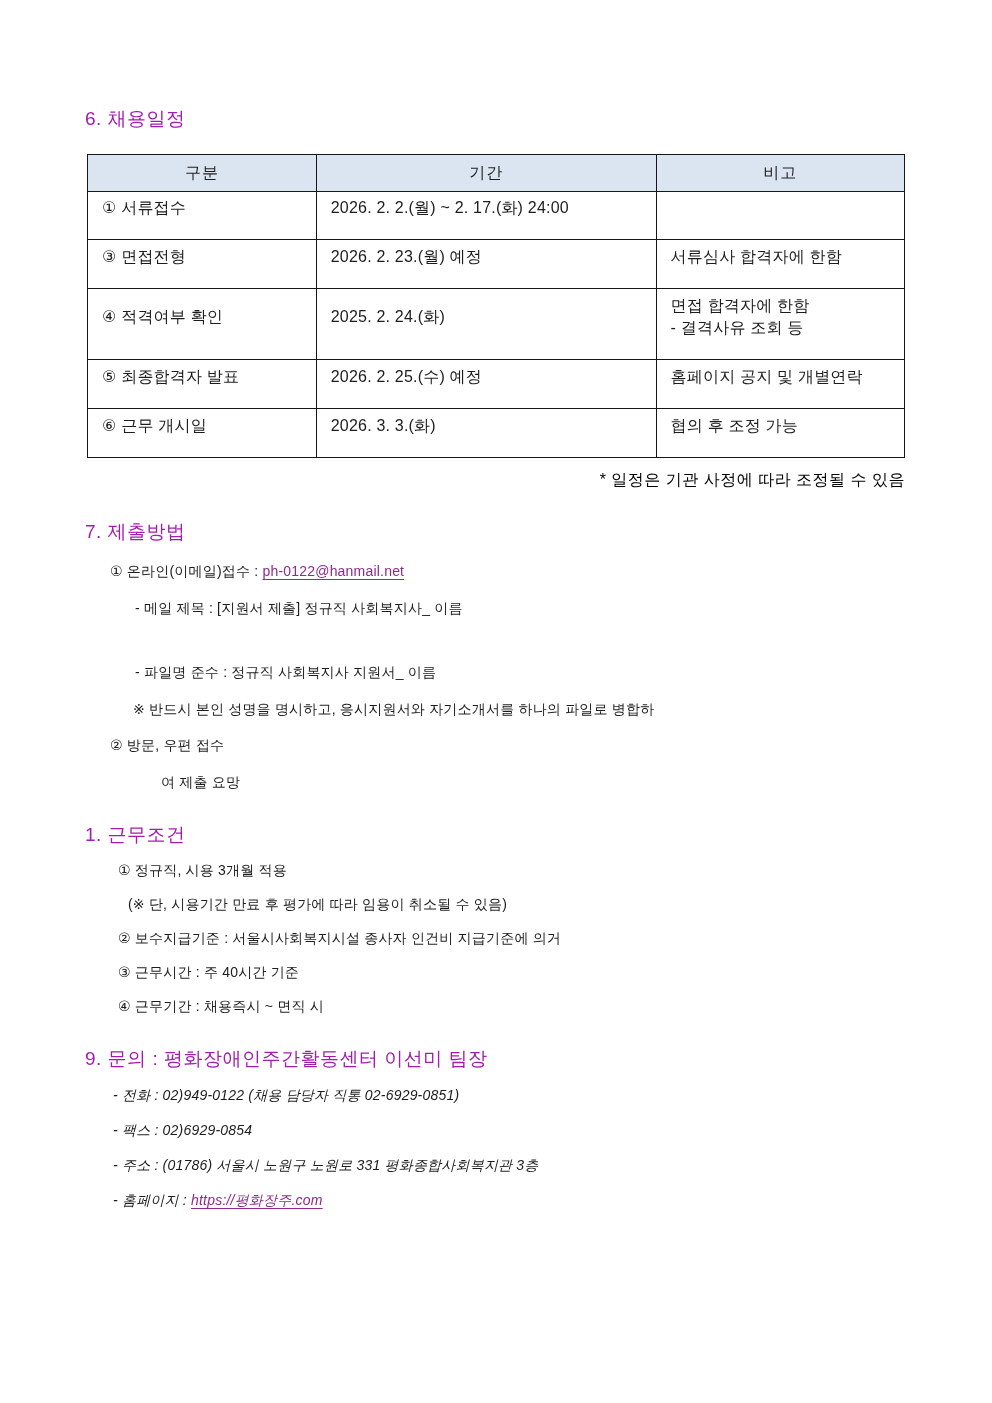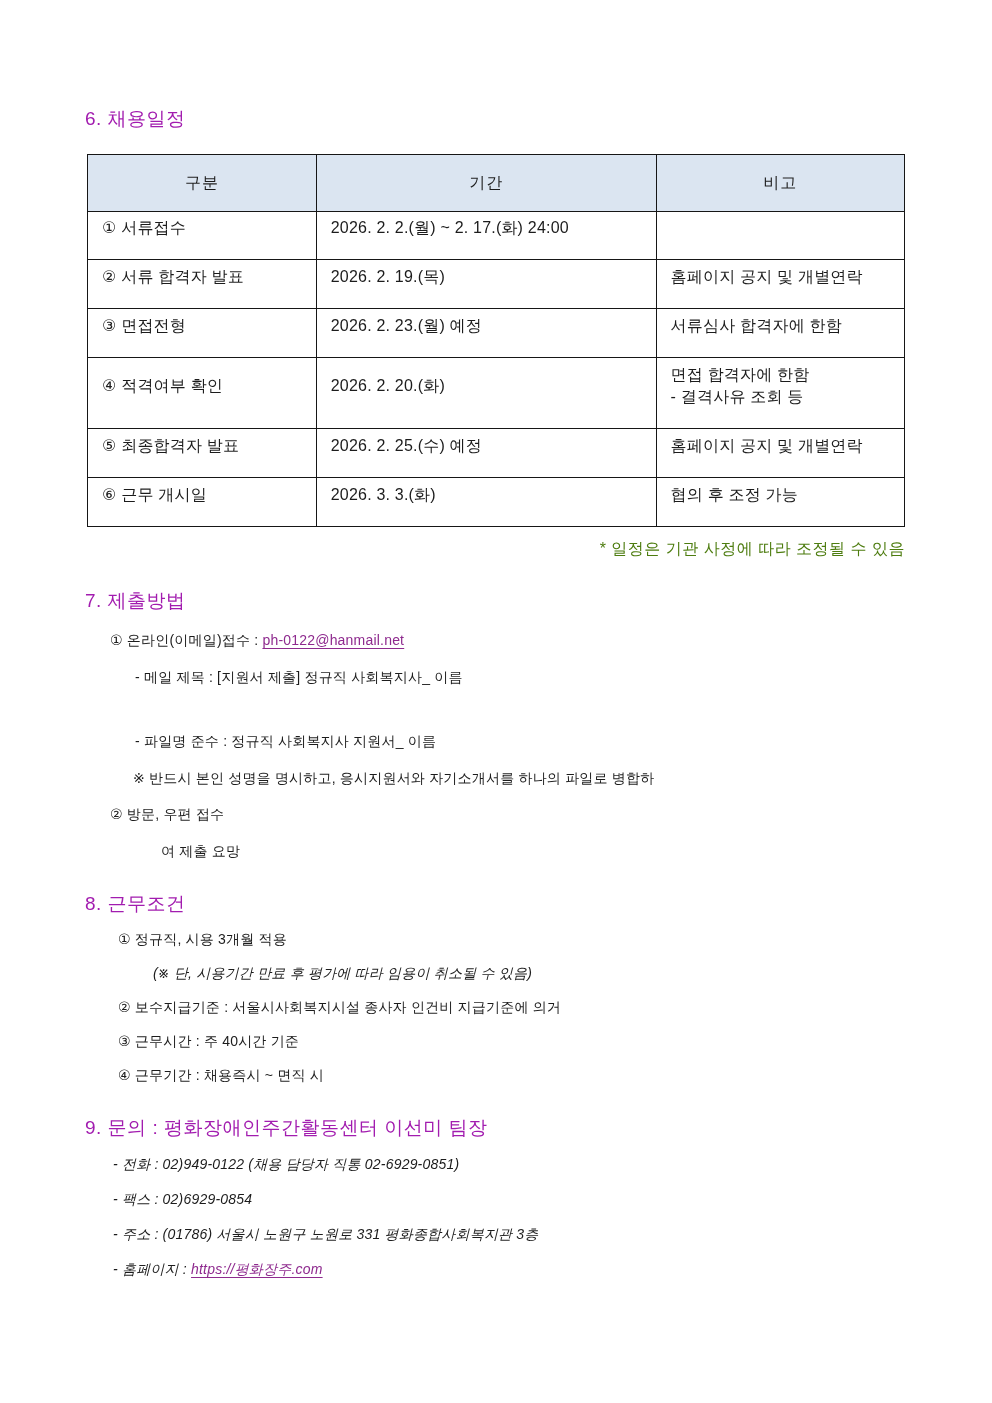--- a/index.html
+++ b/index.html
@@ -29,58 +29,58 @@
     table-layout: fixed;
   }
   table.schedule th, table.schedule td {
     border: 1px solid #161616;
     font-size: 16px;
     font-weight: 400;
     vertical-align: middle;
   }
   table.schedule th {
     background: #dbe5f1;
-    height: 57px;
+    height: 37px;
     text-align: center;
     letter-spacing: 1px;
   }
   table.schedule td {
     height: 48px;
     padding: 6px 10px 20px 14px;
     text-align: left;
     letter-spacing: 0.2px;
   }
   col.c1 { width: 28%; }
   col.c2 { width: 41.6%; }
   col.c3 { width: 30.4%; }
   td.cell-period { padding-left: 17px; }
   td.cell-note { padding-left: 11px; white-space: pre-line; line-height: 22px; }
   
   .table-note {
     width: 820px;
     text-align: right;
-    color: #4d7c0f;
+    color: #000000;
     font-size: 16px;
     margin-top: 12px;
     letter-spacing: 0.5px;
   }
   
   .section { margin-top: 28px; }
   .line {
     font-size: 14px;
     line-height: 24px;
     margin-top: 13px;
     letter-spacing: 0.2px;
   }
   .indent-1 { margin-left: 25px; }
   .indent-2 { margin-left: 50px; }
   .indent-2b { margin-left: 48px; }
   .indent-3 { margin-left: 76px; }
   .indent-s8 { margin-left: 33px; }
-  .indent-s8b { margin-left: 68px; font-style: italic; }
+  .indent-s8b { margin-left: 43px; }
   .indent-s9 { margin-left: 28px; }
   .gap-blank { margin-top: 40px; }
   .gap-item { margin-top: 12px; }
   .sec7-first { margin-top: 14px; }
   a.doc-link {
     color: #8e2a8e;
     text-decoration: underline;
     text-underline-offset: 3px;
   }
   .s8-line { margin-top: 10px; }
@@ -106,32 +106,27 @@
         <th>비고</th>
       </tr>
     </thead>
     <tbody>
       <tr>
         <td class="cell-category">① 서류접수</td>
         <td class="cell-period">2026. 2. 2.(월) ~ 2. 17.(화) 24:00</td>
         <td class="cell-note"></td>
       </tr>
       <tr>
-        <td class="cell-category">② 서류 합격자 발표</td>
-        <td class="cell-period">2026. 2. 19.(목)</td>
-        <td class="cell-note">홈페이지 공지 및 개별연락</td>
-      </tr>
-      <tr>
         <td class="cell-category">③ 면접전형</td>
         <td class="cell-period">2026. 2. 23.(월) 예정</td>
         <td class="cell-note">서류심사 합격자에 한함</td>
       </tr>
       <tr>
         <td class="cell-category">④ 적격여부 확인</td>
-        <td class="cell-period">2026. 2. 20.(화)</td>
+        <td class="cell-period">2025. 2. 24.(화)</td>
         <td class="cell-note">면접 합격자에 한함
 - 결격사유 조회 등</td>
       </tr>
       <tr>
         <td class="cell-category">⑤ 최종합격자 발표</td>
         <td class="cell-period">2026. 2. 25.(수) 예정</td>
         <td class="cell-note">홈페이지 공지 및 개별연락</td>
       </tr>
       <tr>
         <td class="cell-category">⑥ 근무 개시일</td>
@@ -149,21 +144,21 @@
       <span>① 온라인(이메일)접수 : </span><a class="doc-link" href="#">ph-0122@hanmail.net</a>
     </div>
     <div class="line indent-2">- 메일 제목 : [지원서 제출] 정규직 사회복지사_ 이름</div>
     <div class="line indent-2 gap-blank">- 파일명 준수 : 정규직 사회복지사 지원서_ 이름</div>
     <div class="line indent-2b">※ 반드시 본인 성명을 명시하고, 응시지원서와 자기소개서를 하나의 파일로 병합하</div>
     <div class="line indent-1 gap-item">② 방문, 우편 접수</div>
     <div class="line indent-3">여 제출 요망</div>
   </div>
 
   <div class="section">
-    <div class="sec-heading">8. 근무조건</div>
+    <div class="sec-heading">1. 근무조건</div>
     <div class="line indent-s8 s8-line">① 정규직, 시용 3개월 적용</div>
     <div class="line indent-s8b s8-line">(※ 단, 시용기간 만료 후 평가에 따라 임용이 취소될 수 있음)</div>
     <div class="line indent-s8 s8-line">② 보수지급기준 : 서울시사회복지시설 종사자 인건비 지급기준에 의거</div>
     <div class="line indent-s8 s8-line">③ 근무시간 : 주 40시간 기준</div>
     <div class="line indent-s8 s8-line">④ 근무기간 : 채용즉시 ~ 면직 시</div>
   </div>
 
   <div class="section">
     <div class="sec-heading">9. 문의 : 평화장애인주간활동센터 이선미 팀장</div>
     <div class="line indent-s9 s9-line">- 전화 : 02)949-0122 (채용 담당자 직통 02-6929-0851)</div>

